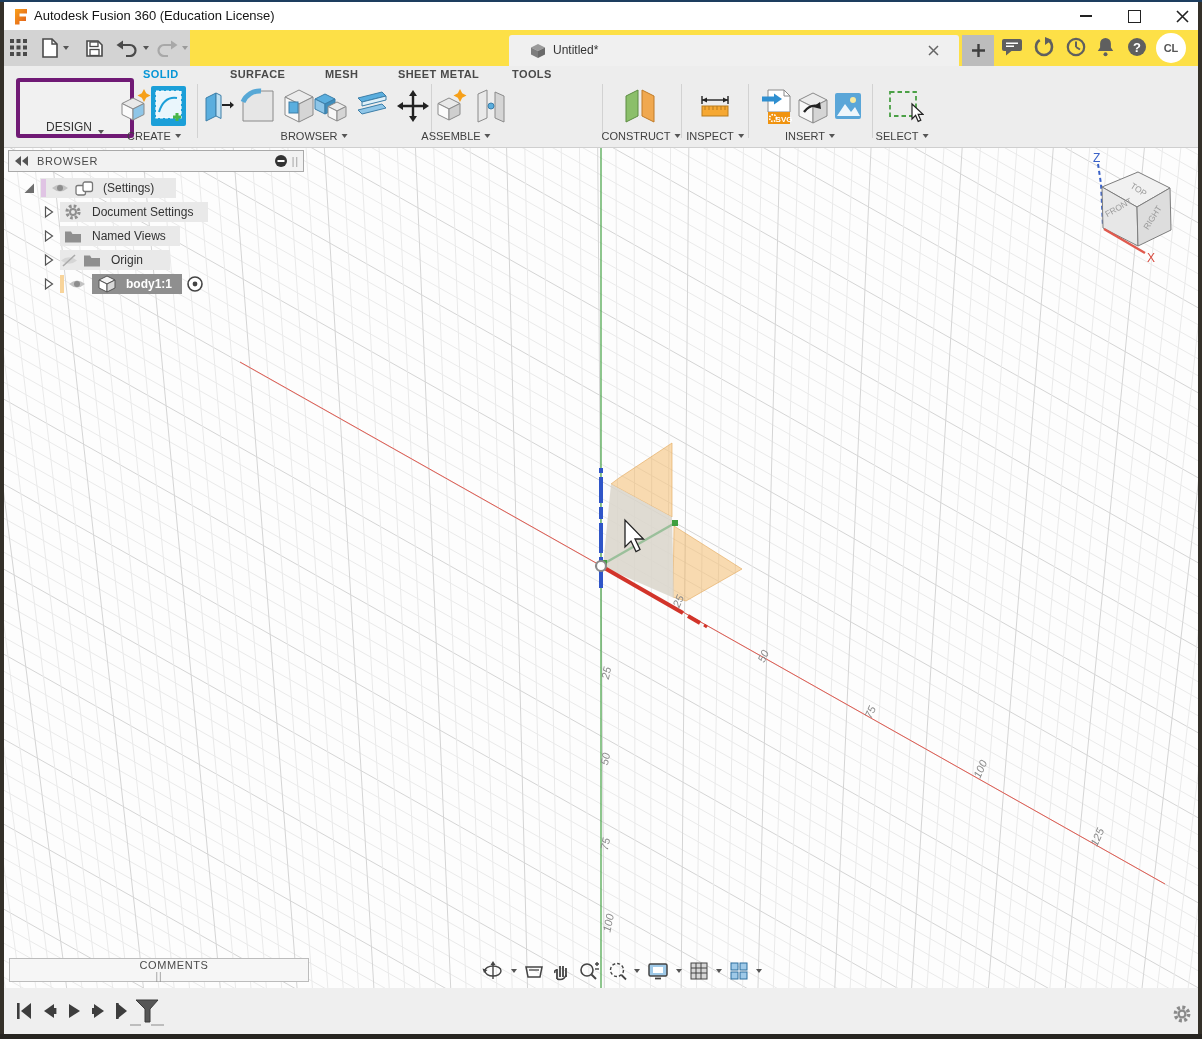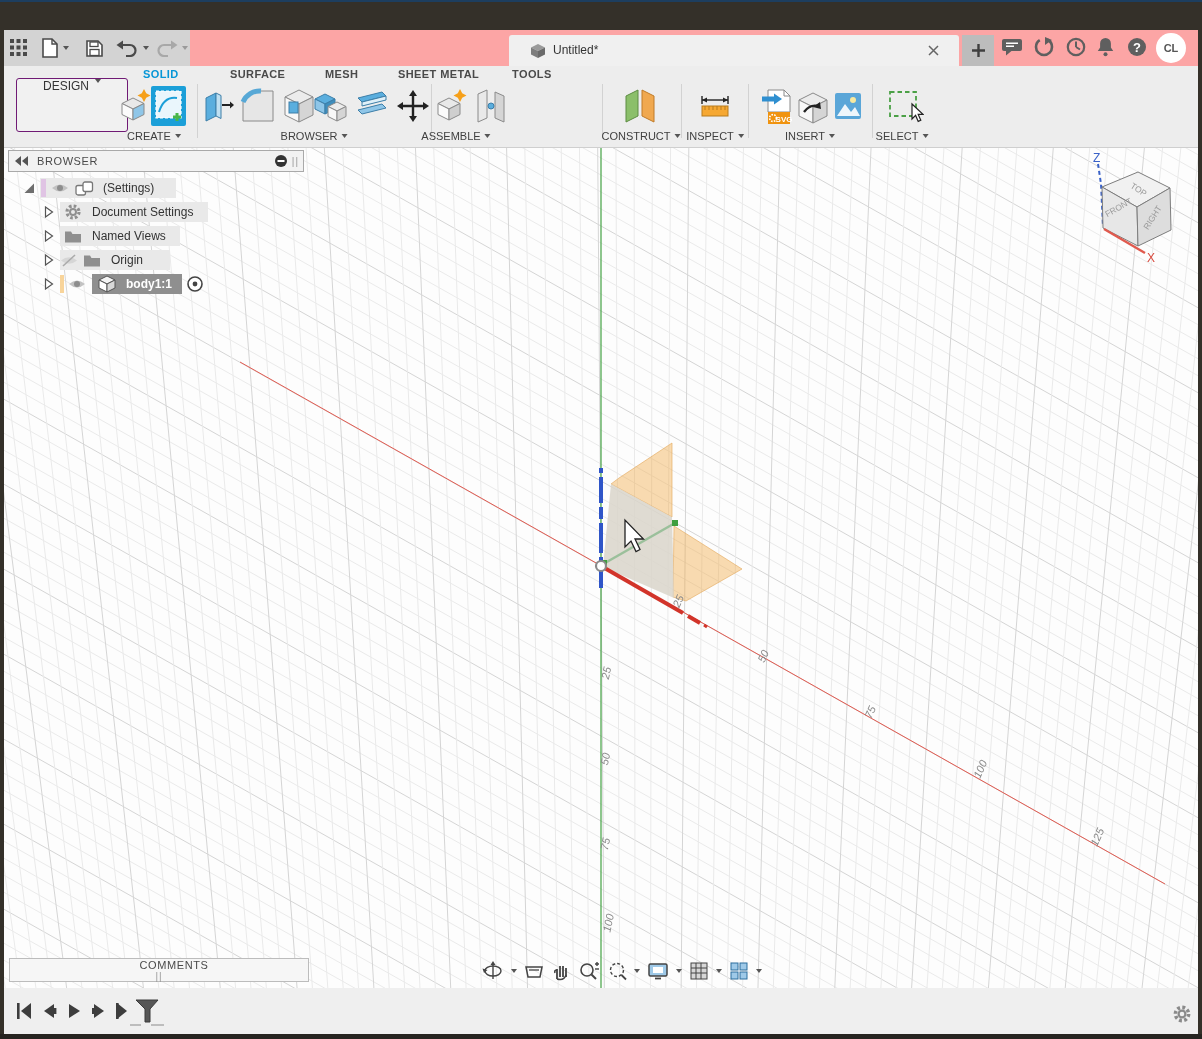--- a/index.html
+++ b/index.html
@@ -5,31 +5,31 @@
   html,body{margin:0;padding:0;background:#555;}
   #stage{position:relative;width:1202px;height:1039px;background:#343029;font-family:"Liberation Sans",sans-serif;overflow:hidden;-webkit-font-smoothing:antialiased;}
   .abs{position:absolute;}
   .nosel{user-select:none;}
   
   #titlebar{left:4px;top:2px;width:1194px;height:28px;background:#ffffff;}
   #title-text{left:30px;top:0;height:28px;line-height:28px;font-size:13px;color:#141414;}
   .winbtn{width:40px;height:26px;top:1px;display:flex;align-items:center;justify-content:center;cursor:default;}
   
   #bar2{left:4px;top:30px;width:1194px;height:36px;background:#d3d3d3;}
-  #tabstrip{left:186px;top:0;width:1008px;height:36px;background:#fca5a5;}
+  #tabstrip{left:186px;top:0;width:1008px;height:36px;background:#fde047;}
   #doc-tab{left:319px;top:5px;width:450px;height:31px;background:#f0f0f0;border-radius:3px 3px 0 0;}
   #doc-tab-label{left:44px;top:0;height:31px;line-height:31px;font-size:12px;color:#333;}
   .caret{width:0;height:0;border-left:3.5px solid transparent;border-right:3.5px solid transparent;border-top:4px solid #555;display:inline-block;}
   .caret.lite{border-top-color:#9a9a9a;}
   
   #ribbon{left:4px;top:66px;width:1194px;height:82px;background:#ededed;border-bottom:1px solid #cfcfcf;box-sizing:border-box;}
   .rtab{position:absolute;top:2px;font-size:11px;font-weight:bold;color:#4a4a4a;letter-spacing:.4px;cursor:default;}
   .glabel{position:absolute;top:64px;font-size:11px;color:#3f3f3f;white-space:nowrap;display:flex;align-items:center;gap:4px;transform:translateX(-50%);cursor:default;}
   .sep{position:absolute;top:18px;height:54px;width:1px;background:#d2d2d2;}
-  #design-btn{left:12px;top:12px;width:110px;height:52px;border:1px solid #701a75;border-radius:3px;display:flex;align-items:flex-start;justify-content:center;gap:6px;font-size:12px;color:#333;background:#f1f1f1;}
+  #design-btn{left:12px;top:12px;width:110px;height:52px;border:4px solid #701a75;border-radius:3px;display:flex;align-items:flex-end;justify-content:center;gap:6px;font-size:12px;color:#333;background:#f1f1f1;}
   
   #viewport{left:4px;top:148px;width:1194px;height:840px;background:#fdfdfd;}
   .axlab{position:absolute;font-size:11px;font-style:italic;color:#8a8a8a;transform-origin:center;white-space:nowrap;}
   
   #browser{left:4px;top:2px;width:298px;}
   #browser-header{position:absolute;left:0;top:0;width:296px;height:22px;background:#f2f2f2;border:1px solid #a9a9a9;box-sizing:border-box;display:flex;align-items:center;}
   #browser-title{font-size:11px;color:#4a4a4a;letter-spacing:.6px;margin-left:8px;}
   .trow{position:absolute;height:20px;display:flex;align-items:center;font-size:12px;color:#333;}
   .rowbg{position:absolute;height:20px;background:#e9e9e9;}
   .grip{font-size:10px;color:#999;letter-spacing:1px;}
@@ -41,20 +41,43 @@
   .tlbtn{display:flex;align-items:center;justify-content:center;width:20px;height:20px;}
   #tl-controls{position:absolute;left:10px;top:13px;display:flex;gap:5px;align-items:center;}
 </style>
 </head>
 <body>
 
 <div id="stage" class="nosel">
 
   <div class="abs" style="left:0;top:0;width:1202px;height:2px;background:#1d3e5f;"></div>
 
+  <div class="abs" id="titlebar">
+    <svg class="abs" style="left:9px;top:6px;" width="17" height="17">
+      <defs>
+          <linearGradient id="lg" x1="0" y1="0" x2="1" y2="1">
+            <stop offset="0" stop-color="#f9a11b"></stop>
+            <stop offset="1" stop-color="#e05a19"></stop>
+          </linearGradient>
+        </defs>
+      <path d="M2,1 h12 v4.5 h-7.5 v3 h6.5 v4.5 h-6.5 v3.5 h-4.5 z" fill="url(#lg)"></path>
+    </svg>
+    <div class="abs" id="title-text">Autodesk Fusion 360 (Education License)</div>
+    <div class="abs winbtn" style="left:1062px;">
+        <div style="width:12px;height:2px;background:#222;"></div>
+      </div>
+    <div class="abs winbtn" style="left:1110px;">
+        <div style="width:11px;height:11px;border:1.5px solid #222;"></div>
+      </div>
+    <div class="abs winbtn" style="left:1158px;">
+        <svg width="13" height="13">
+          <path d="M1,1 L12,12 M12,1 L1,12" stroke="#222" stroke-width="1.6"></path>
+        </svg>
+      </div>
+  </div>
 
   <div class="abs" id="bar2">
     <svg class="abs" style="left:6px;top:9px;" width="18" height="18">
       <g fill="#4a4a4a">
           <rect x="0" y="0" width="4" height="4"></rect>
           <rect x="6.5" y="0" width="4" height="4"></rect>
           <rect x="13" y="0" width="4" height="4"></rect>
           <rect x="0" y="6.5" width="4" height="4"></rect>
           <rect x="6.5" y="6.5" width="4" height="4"></rect>
           <rect x="13" y="6.5" width="4" height="4"></rect>

